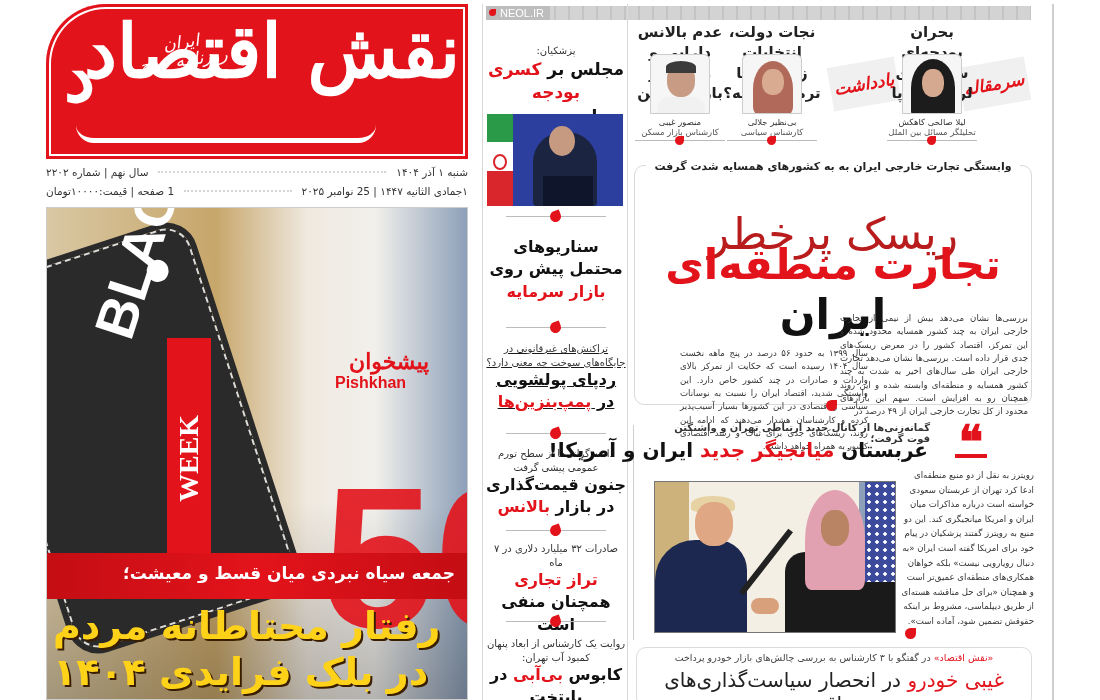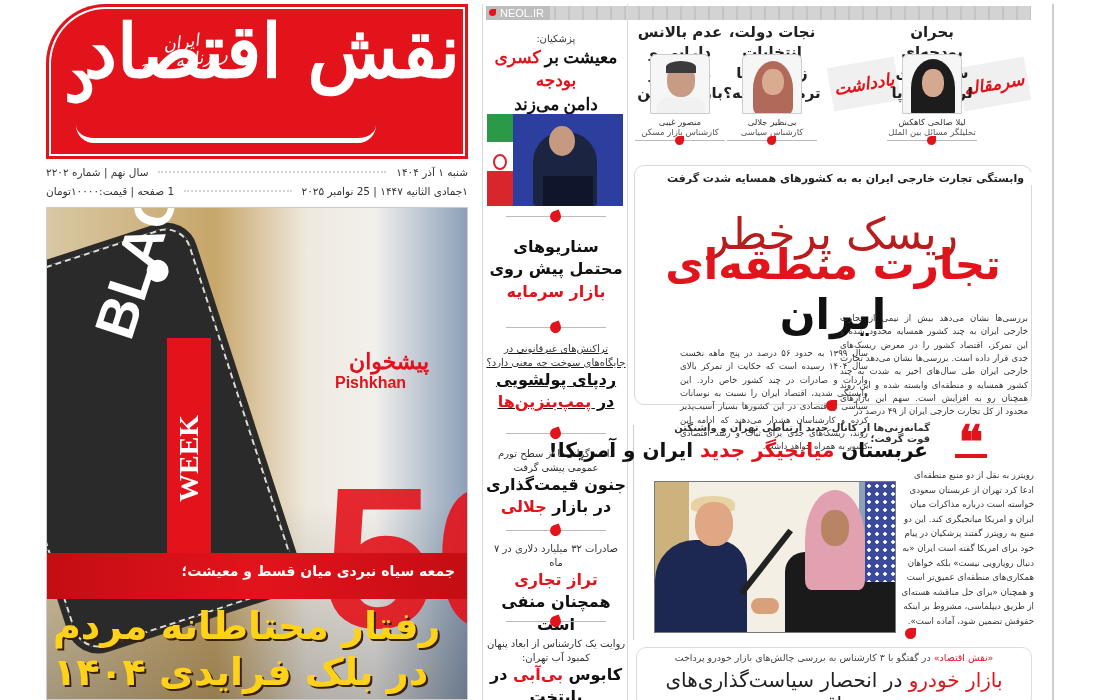--- a/index.html
+++ b/index.html
@@ -65,21 +65,21 @@
   #cover-photo .watermark .fa { font-family: "DejaVu Serif", serif; font-size: 22px; display: block; margin-left: 14px; }
   #cover-photo .big-50 {
     position: absolute; left: 276px; top: 250px; color: #e3131b; font-family: "Liberation Sans", sans-serif;
     font-weight: bold; font-size: 200px; line-height: 1; opacity: .9;
   }
   #cover-photo .red-band {
     position: absolute; left: 0; top: 345px; width: 100%; height: 46px;
     background: linear-gradient(90deg, #c40d14, #e3131b 50%, #c40d14);
   }
   #cover-photo .kicker {
-    position: absolute; left: 0; right: 12px; top: 355px; color: #fff; font-weight: bold; font-size: 14px; text-align: right;
+    position: absolute; left: 0; right: 12px; top: 355px; color: #fff; font-weight: bold; font-size: 17px; text-align: right;
   }
   #cover-photo .headline {
     position: absolute; left: 6px; right: 6px; top: 396px; color: #ffd21a; font-weight: bold; font-size: 38px;
     line-height: 1.2; text-align: left; text-shadow: 2px 2px 0 #3a1e00;
   }
 
   
   #mid-col { position: absolute; left: 482px; top: 4px; width: 146px; height: 696px; border-left: 1px solid #d8d8d8; border-right: 1px solid #d8d8d8; }
   #site-strip {
     position: absolute; left: 486px; top: 6px; width: 545px; height: 14px;
@@ -126,21 +126,21 @@
   .face-b .scarf { position: absolute; left: 8px; top: 4px; width: 44px; height: 58px; background: #1c1c1c; border-radius: 50% 50% 6px 6px; }
   .face-b .head-s { position: absolute; left: 19px; top: 14px; width: 22px; height: 28px; background: #d4a98f; border-radius: 45%; }
 
   .stamp {
     position: absolute; width: 68px; height: 44px; background: #f0f0f0; transform: rotate(-10deg);
     color: #e3131b; font-family: "DejaVu Serif", serif; font-weight: bold; font-style: italic; font-size: 17px;
     line-height: 44px; text-align: center;
   }
 
   #lead-box { position: absolute; left: 634px; top: 165px; width: 398px; height: 240px; border: 1px solid #d9d9d9; border-radius: 10px; }
-  #lead-kicker { position: absolute; left: 634px; top: 172px; width: 398px; font-size: 11px; font-weight: bold; color: #222; }
+  #lead-kicker { position: absolute; left: 634px; top: 160px; width: 398px; text-align: center; font-size: 11px; font-weight: bold; color: #222; }
   #lead-kicker span { background: #fff; padding: 0 8px; }
   #lead-h1 { position: absolute; left: 634px; top: 180px; width: 398px; text-align: center; font-weight: normal; font-size: 44px; line-height: 1.2; color: #b91c1c; margin-top: 28px; }
   #lead-h2 { position: absolute; left: 634px; top: 240px; width: 398px; text-align: center; font-weight: bold; font-size: 42px; line-height: 1.2; color: #111; }
   .lead-body { position: absolute; top: 312px; width: 188px; font-size: 8.6px; line-height: 1.55; color: #333; text-align: justify; }
   #lead-mark { position: absolute; left: 826px; top: 400px; width: 11px; height: 11px; background: #e3131b; border-radius: 50% 0 50% 50%; }
 
   #second-kicker { position: absolute; left: 650px; top: 422px; width: 280px; text-align: right; font-size: 10px; font-weight: bold; color: #333; }
   #second-head { position: absolute; left: 650px; top: 438px; width: 278px; text-align: right; font-size: 20px; font-weight: bold; color: #111; white-space: nowrap; }
   #quote-icon { position: absolute; left: 955px; top: 422px; width: 32px; height: 36px; color: #e3131b; font-size: 46px; font-family: "DejaVu Serif", serif; font-weight: bold; line-height: 40px; text-align: center; border-bottom: 4px solid #e3131b; }
   #second-body { position: absolute; left: 900px; top: 468px; width: 134px; font-size: 8.6px; line-height: 1.7; color: #333; text-align: right; }
@@ -206,24 +206,24 @@
   <div class="kicker rtl">جمعه سیاه نبردی میان قسط و معیشت؛</div>
   <div class="headline rtl">رفتار محتاطانه مردم در بلک فرایدی ۱۴۰۴</div>
 </div>
 
 <div id="site-strip">
   <span class="badge">NEOL.IR</span>
 </div>
 
 <div id="mid-col"></div>
 
-<div class="mid-item rtl" style="top:32px;font-family:Liberation Serif, serif;">
+<div class="mid-item rtl" style="top:44px;">
   <div class="sub">پزشکیان:</div>
   <div class="head">
-    <span>معیشت بر </span><span class="red">کسری بودجه</span><br><span> دامن می‌زند</span>
+    <span>مجلس بر </span><span class="red">کسری بودجه</span><br><span> دامن می‌زند</span>
   </div>
 </div>
 
 <div id="pres-photo">
   <div class="flag"></div>
   <div class="emblem"></div>
   <div class="person"></div>
   <div class="face"></div>
   <div class="podium"></div>
 </div>
@@ -246,21 +246,21 @@
     <span>ردپای پولشویی در </span><span class="red">پمپ‌بنزین‌ها</span>
   </div>
 </div>
 <div class="divider" style="top:433px;">
     <span class="mark"></span>
   </div>
 
 <div class="mid-item rtl" style="top:447px;">
   <div class="sub">دامنه گرانی‌ها از سطح تورم عمومی پیشی گرفت</div>
   <div class="head sm">
-    <span>جنون قیمت‌گذاری در بازار </span><span class="red">جلالی</span>
+    <span>جنون قیمت‌گذاری در بازار </span><span class="red">بالانس</span>
   </div>
 </div>
 <div class="divider" style="top:530px;">
     <span class="mark"></span>
   </div>
 
 <div class="mid-item rtl" style="top:542px;">
   <div class="sub">صادرات ۳۲ میلیارد دلاری در ۷ ماه</div>
   <div class="head sm">
     <span class="red">تراز تجاری</span><span> همچنان منفی است</span>
@@ -349,16 +349,16 @@
   <div class="face2"></div>
   <div class="hand"></div>
   <div class="flagstar"></div>
 </div>
 
 <div id="bottom-box"></div>
 <div id="bottom-kicker" class="rtl">
   <span class="red">«نقش اقتصاد»</span><span> در گفتگو با ۳ کارشناس به بررسی چالش‌های بازار خودرو پرداخت</span>
 </div>
 <div id="bottom-head" class="rtl">
-  <span class="red">بازار خودرو</span><span> در انحصار سیاست‌گذاری‌های متناقض</span>
+  <span class="red">غیبی خودرو</span><span> در انحصار سیاست‌گذاری‌های متناقض</span>
 </div>
 
 <div id="right-outer-line"></div>
 
 </body></html>

